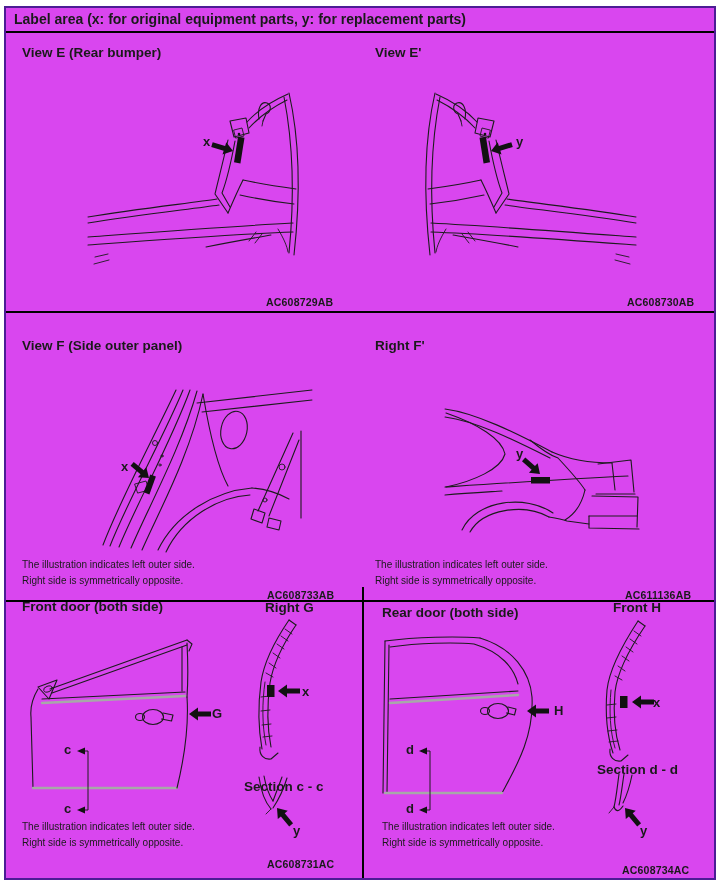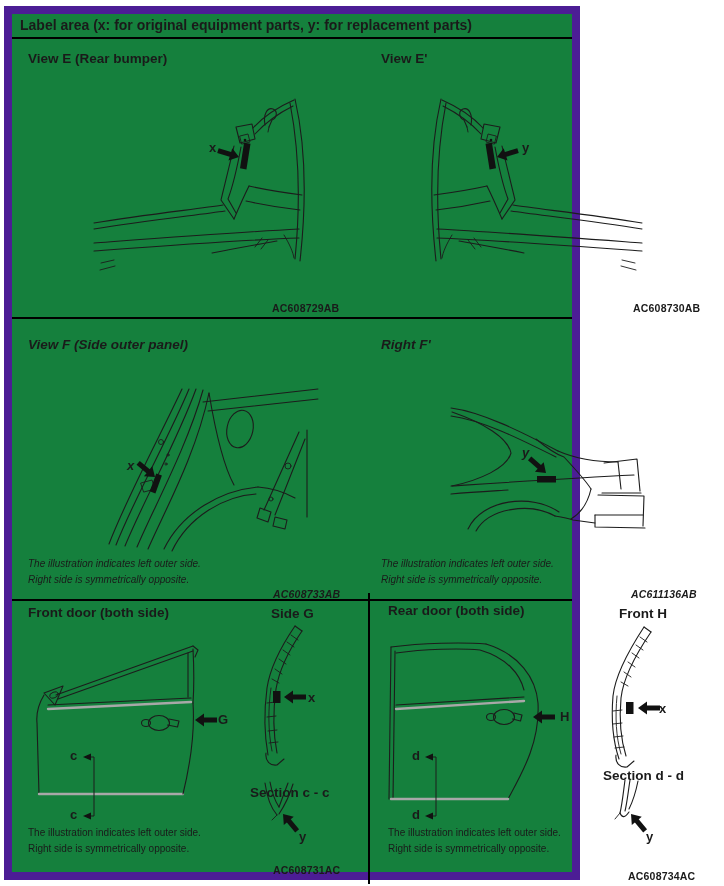--- a/index.html
+++ b/index.html
@@ -1,22 +1,22 @@
 <!DOCTYPE html>
 <html><head>
 <meta charset="utf-8">
 <style>
   html,body{margin:0;padding:0;background:#fff;}
   body{width:724px;height:886px;position:relative;font-family:"Liberation Sans",sans-serif;color:#1a1a1a;overflow:hidden;}
-  .doc{position:absolute;left:4px;top:6px;width:576px;height:874px;border:8px solid #4c1d95;box-sizing:border-box;background:#15803d;}
+  .doc{position:absolute;left:4px;top:6px;width:712px;height:874px;border:2px solid #4c1d95;box-sizing:border-box;background:#d946ef;}
   .t-row{position:absolute;left:0;top:0;width:100%;height:25px;border-bottom:2px solid #000;box-sizing:border-box;}
   .t-title{position:absolute;left:8px;top:3px;font-size:14px;font-weight:bold;white-space:nowrap;}
   .row{position:absolute;left:0;width:100%;box-sizing:border-box;}
   .r1{top:25px;height:280px;border-bottom:2px solid #000;}
-  .r2{top:313px;height:274px;border-bottom:2px solid #000;font-style:italic;}
+  .r2{top:320px;height:274px;border-bottom:2px solid #000;}
   .r3{top:579px;height:291px;}
   .row svg{position:absolute;left:0;top:0;display:block;}
   .vt{position:absolute;font-size:13.5px;font-weight:bold;white-space:nowrap;}
   .mk{position:absolute;font-size:13px;font-weight:bold;white-space:nowrap;}
   .code{position:absolute;font-size:10.5px;font-weight:bold;letter-spacing:.2px;white-space:nowrap;margin-top:9px;}
   .note{position:absolute;font-size:10px;white-space:nowrap;}
   .divider{position:absolute;left:356px;top:0;width:2px;height:100%;background:#000;}
   
   .o{fill:none;stroke:#1c1c1c;stroke-width:1.1;stroke-linecap:round;stroke-linejoin:round;}
   .o2{fill:none;stroke:#1c1c1c;stroke-width:.9;stroke-linecap:round;stroke-linejoin:round;}
@@ -209,32 +209,32 @@
         <path class="o" d="M613,187 C611,202 610,212 608,220"></path>
         <path class="o" d="M618,187 C616,200 615,210 613,218"></path>
         <path class="o" d="M626,188 C624,198 621,208 617,216"></path>
         <path class="o" d="M608,220 C610,225 613,225 617,219"></path>
         <path class="o2" d="M608,220 L603,226"></path>
         <polygon class="fillb" points="0,0 9,-6.5 9,-2.5 22,-2.5 22,2.5 9,2.5 9,6.5" transform="translate(619,221) rotate(50)"></polygon>
       </g>
     </svg>
 
     <span class="vt" style="left:16px;top:12px">Front door (both side)</span>
-    <span class="vt" style="left:259px;top:13px">Side G</span>
+    <span class="vt" style="left:259px;top:13px">Right G</span>
     <span class="mk" style="left:206px;top:119px">G</span>
     <span class="mk" style="left:296px;top:97px">x</span>
     <span class="mk" style="left:58px;top:155px">c</span>
     <span class="mk" style="left:58px;top:214px">c</span>
     <span class="vt" style="left:238px;top:192px">Section c - c</span>
     <span class="mk" style="left:287px;top:236px">y</span>
     <span class="note" style="left:16px;top:234px">The illustration indicates left outer side.</span>
     <span class="note" style="left:16px;top:250px">Right side is symmetrically opposite.</span>
     <span class="code" style="left:261px;top:262px">AC608731AC</span>
 
-    <span class="vt" style="left:376px;top:10px">Rear door (both side)</span>
+    <span class="vt" style="left:376px;top:18px">Rear door (both side)</span>
     <span class="vt" style="left:607px;top:13px">Front H</span>
     <span class="mk" style="left:548px;top:116px">H</span>
     <span class="mk" style="left:647px;top:108px">x</span>
     <span class="mk" style="left:400px;top:155px">d</span>
     <span class="mk" style="left:400px;top:214px">d</span>
     <span class="vt" style="left:591px;top:175px">Section d - d</span>
     <span class="mk" style="left:634px;top:236px">y</span>
     <span class="note" style="left:376px;top:234px">The illustration indicates left outer side.</span>
     <span class="note" style="left:376px;top:250px">Right side is symmetrically opposite.</span>
     <span class="code" style="left:616px;top:268px">AC608734AC</span>

